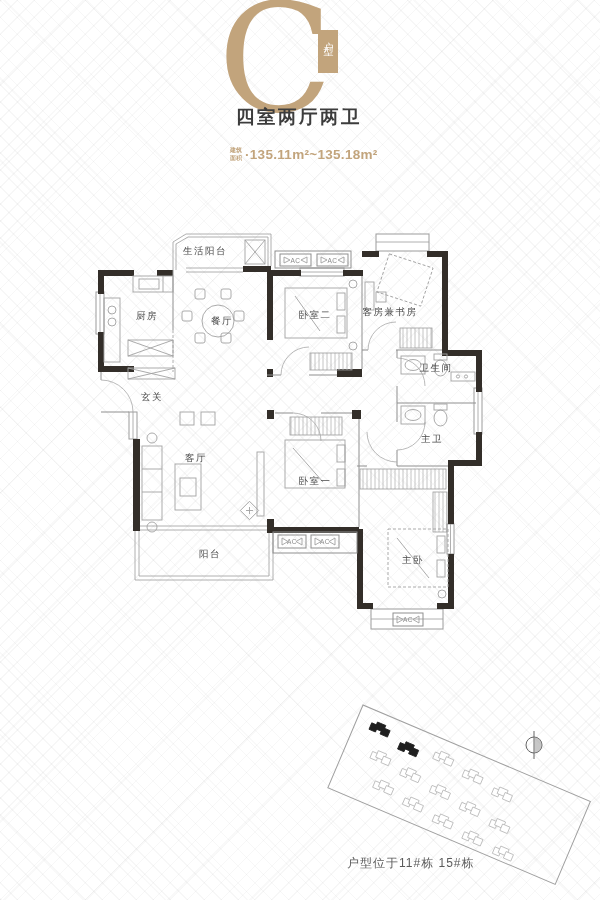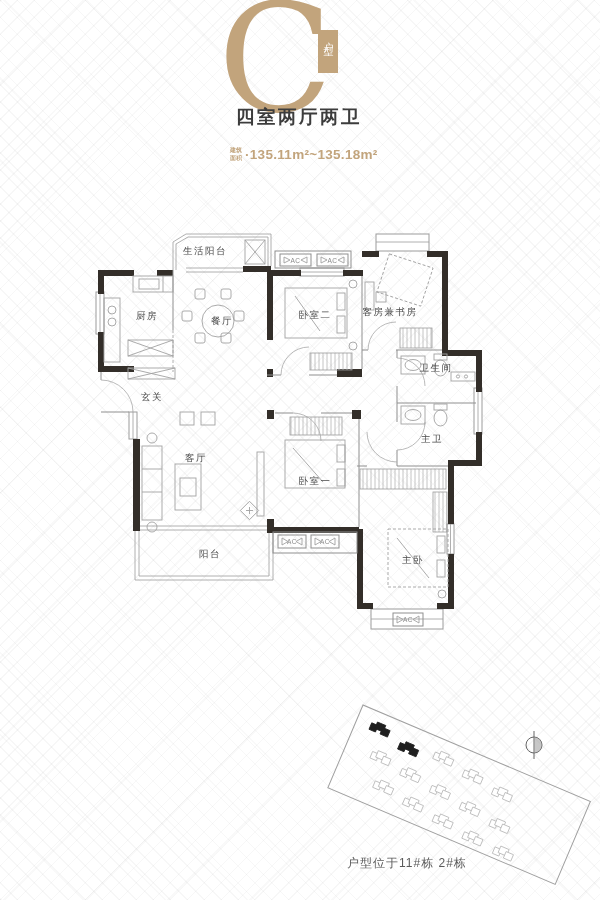--- a/index.html
+++ b/index.html
@@ -295,15 +295,15 @@
         <use href="#bldg" x="220" y="86" class="g-b"></use>
       </g>
     </g>
     <g>
       <circle cx="214" cy="50" r="8" fill="none" stroke="#666" stroke-width="1"></circle>
       <path d="M214,36 V64" stroke="#666" stroke-width="1"></path>
       <path d="M214,42 A8,8 0 0 1 214,58 Z" fill="#999" opacity="0.55"></path>
     </g>
   </svg>
 
-  <div class="site-caption">户型位于11#栋 2#栋</div>
+  <div class="site-caption">户型位于11#栋 15#栋</div>
 
 </div>
 
 </body></html>

